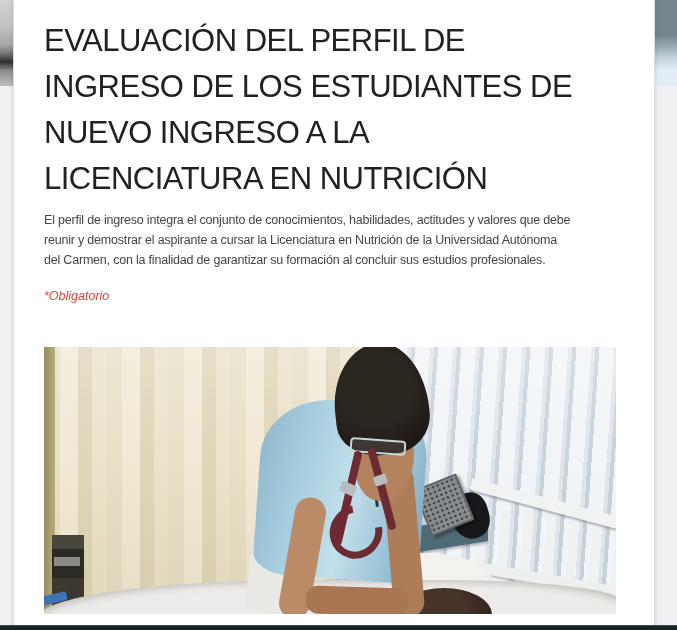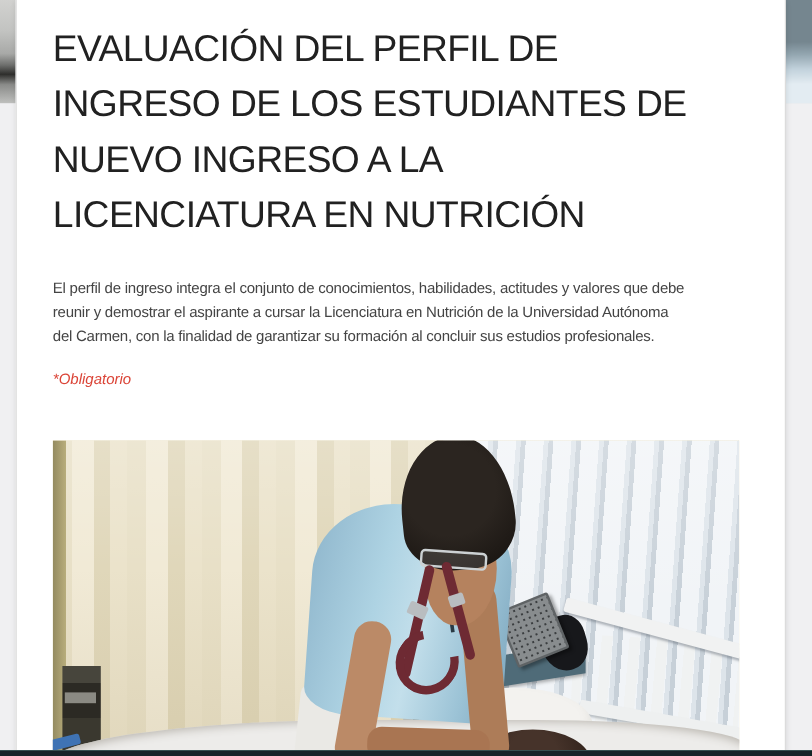--- a/index.html
+++ b/index.html
@@ -30,21 +30,21 @@
     border-left:1px solid #dcdcdc; border-right:1px solid #dcdcdc;
     box-shadow:0 1px 5px rgba(0,0,0,.12);
   }
   .card-content { padding:18px 35px 0 30px; }
 
   .form-title {
     font-size:31px; line-height:46px; font-weight:400;
     letter-spacing:-0.5px; color:#212121; white-space:pre-line;
   }
   .form-description {
-    margin-top:28px; font-size:12.5px; line-height:20px;
+    margin-top:8px; font-size:12.5px; line-height:20px;
     letter-spacing:-0.2px; color:#444444; white-space:pre-line;
   }
   .required-note {
     margin-top:16px; font-size:12.5px; line-height:20px; color:#db4437;font-style:italic;
   }
 
   
   .photo {
     position:relative; margin-top:41px; width:572px; height:267px;
     overflow:hidden; background:#ece4cc;

